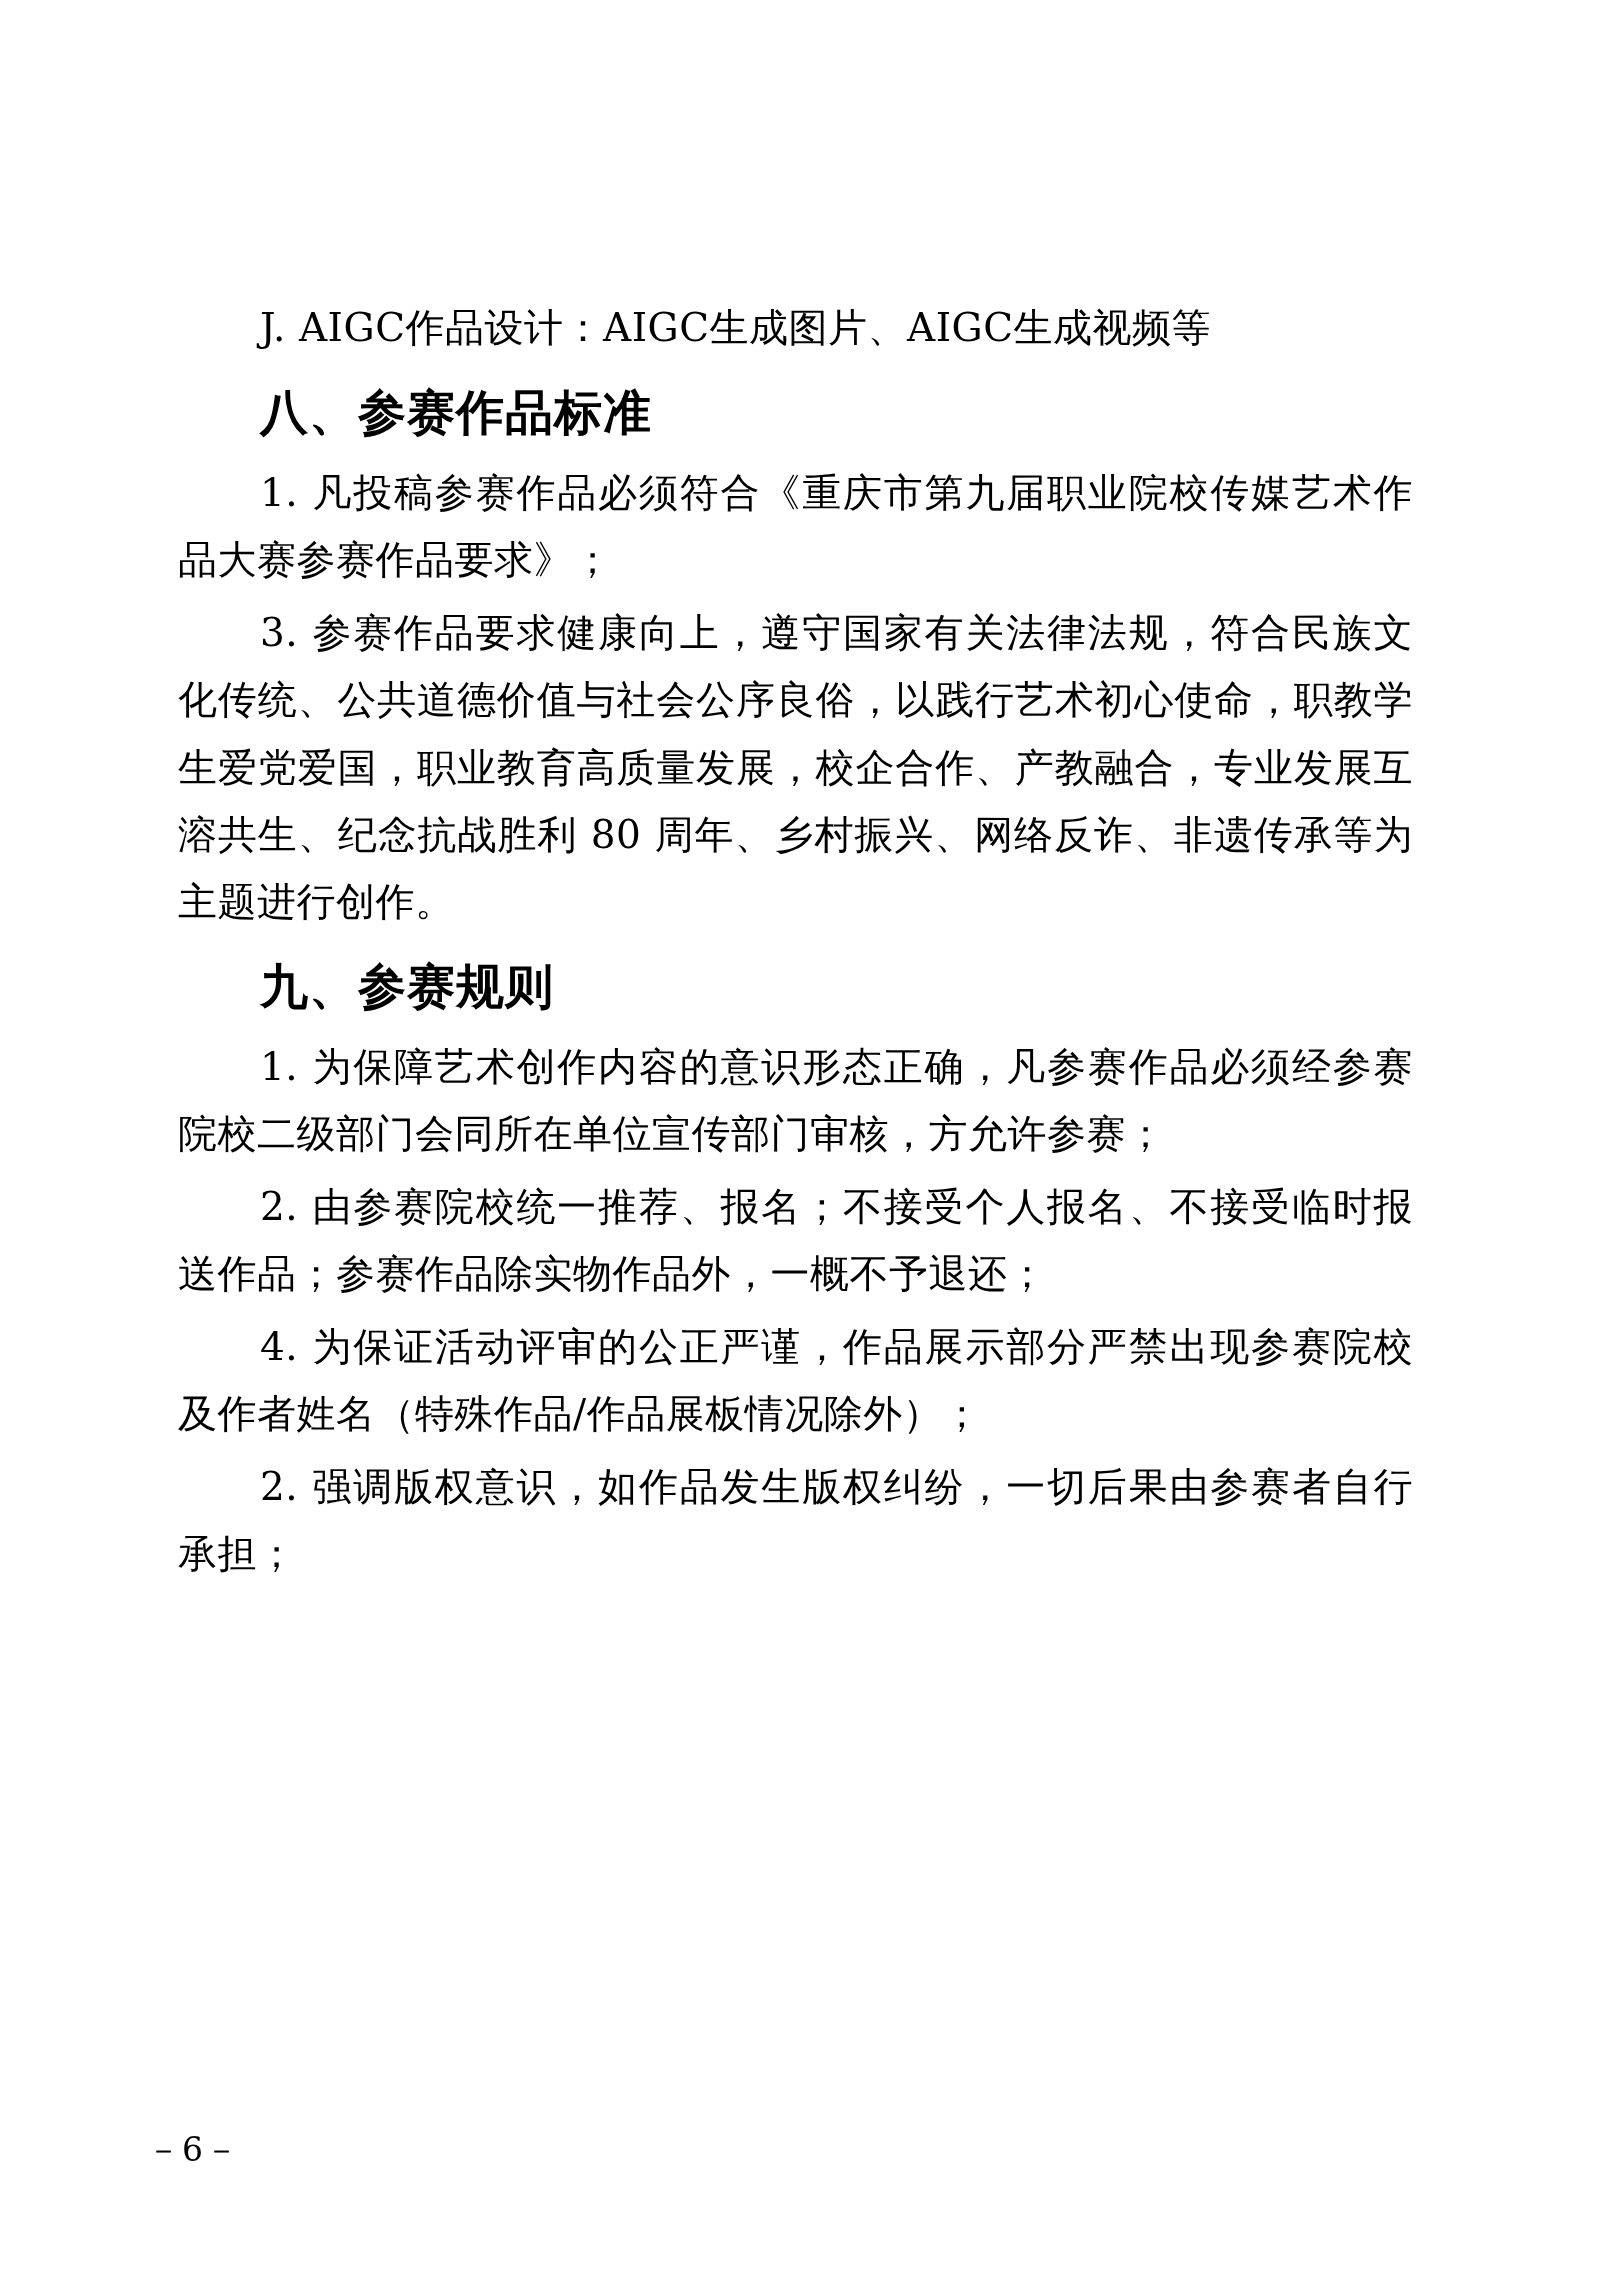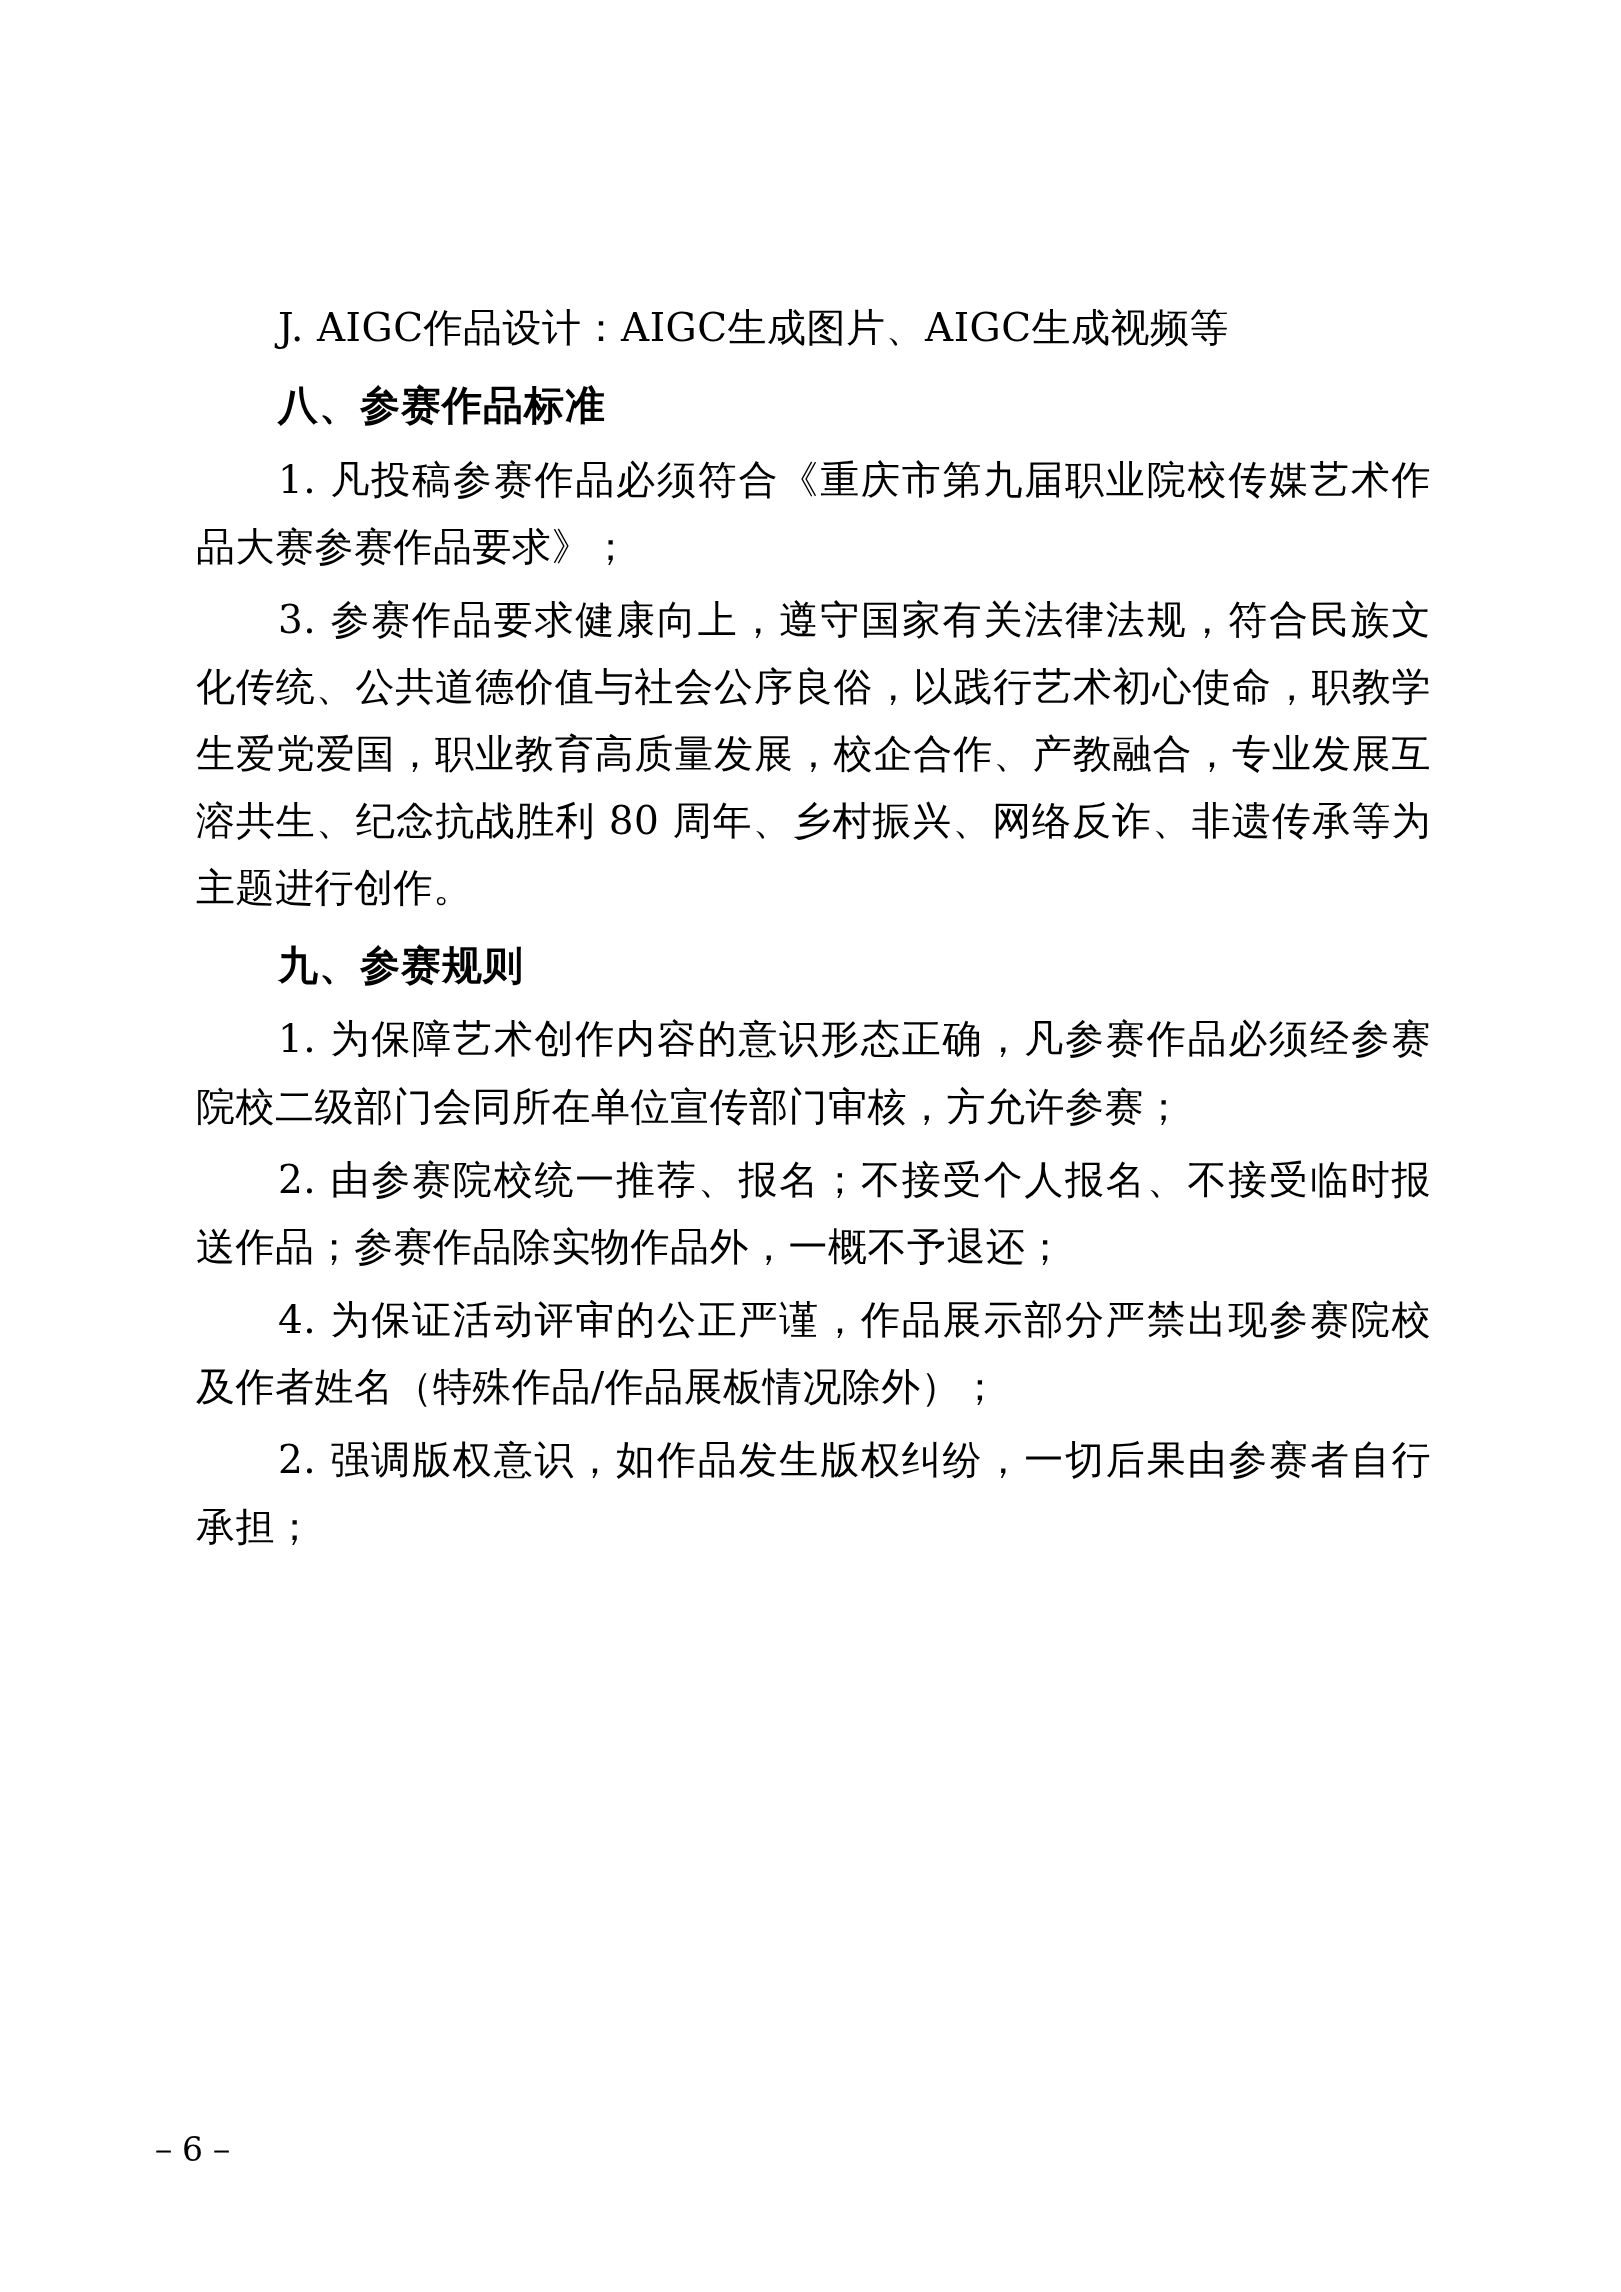--- a/index.html
+++ b/index.html
@@ -13,38 +13,38 @@
     height: 2293px;
     background: #ffffff;
     margin: 0 auto;
     font-family: "DejaVu Serif", "Liberation Serif", serif;
     color: #000000;
     box-sizing: border-box;
     overflow: hidden;
   }
   .content {
     position: absolute;
-    left: 196px;
+    left: 178px;
     top: 294px;
     width: 1235px;
   }
   .para {
     font-size: 39px;
     line-height: 1.72;
     letter-spacing: 0.5px;
     text-align: justify;
     text-justify: inter-ideograph;
     margin: 0 0 5.9px 0;
     font-family: "DejaVu Serif", "Liberation Serif", serif;
   }
   .indent {
     text-indent: 82px;
   }
   .heading {
-    font-size: 40px;
+    font-size: 48px;
     line-height: 1.72;
     font-weight: bold;
     letter-spacing: 1px;
     margin: 9.8px 0 5.9px 0;
     text-indent: 82px;
     font-family: "DejaVu Sans", "Liberation Sans", sans-serif;
   }
   .footer {
     position: absolute;
     left: 0;

